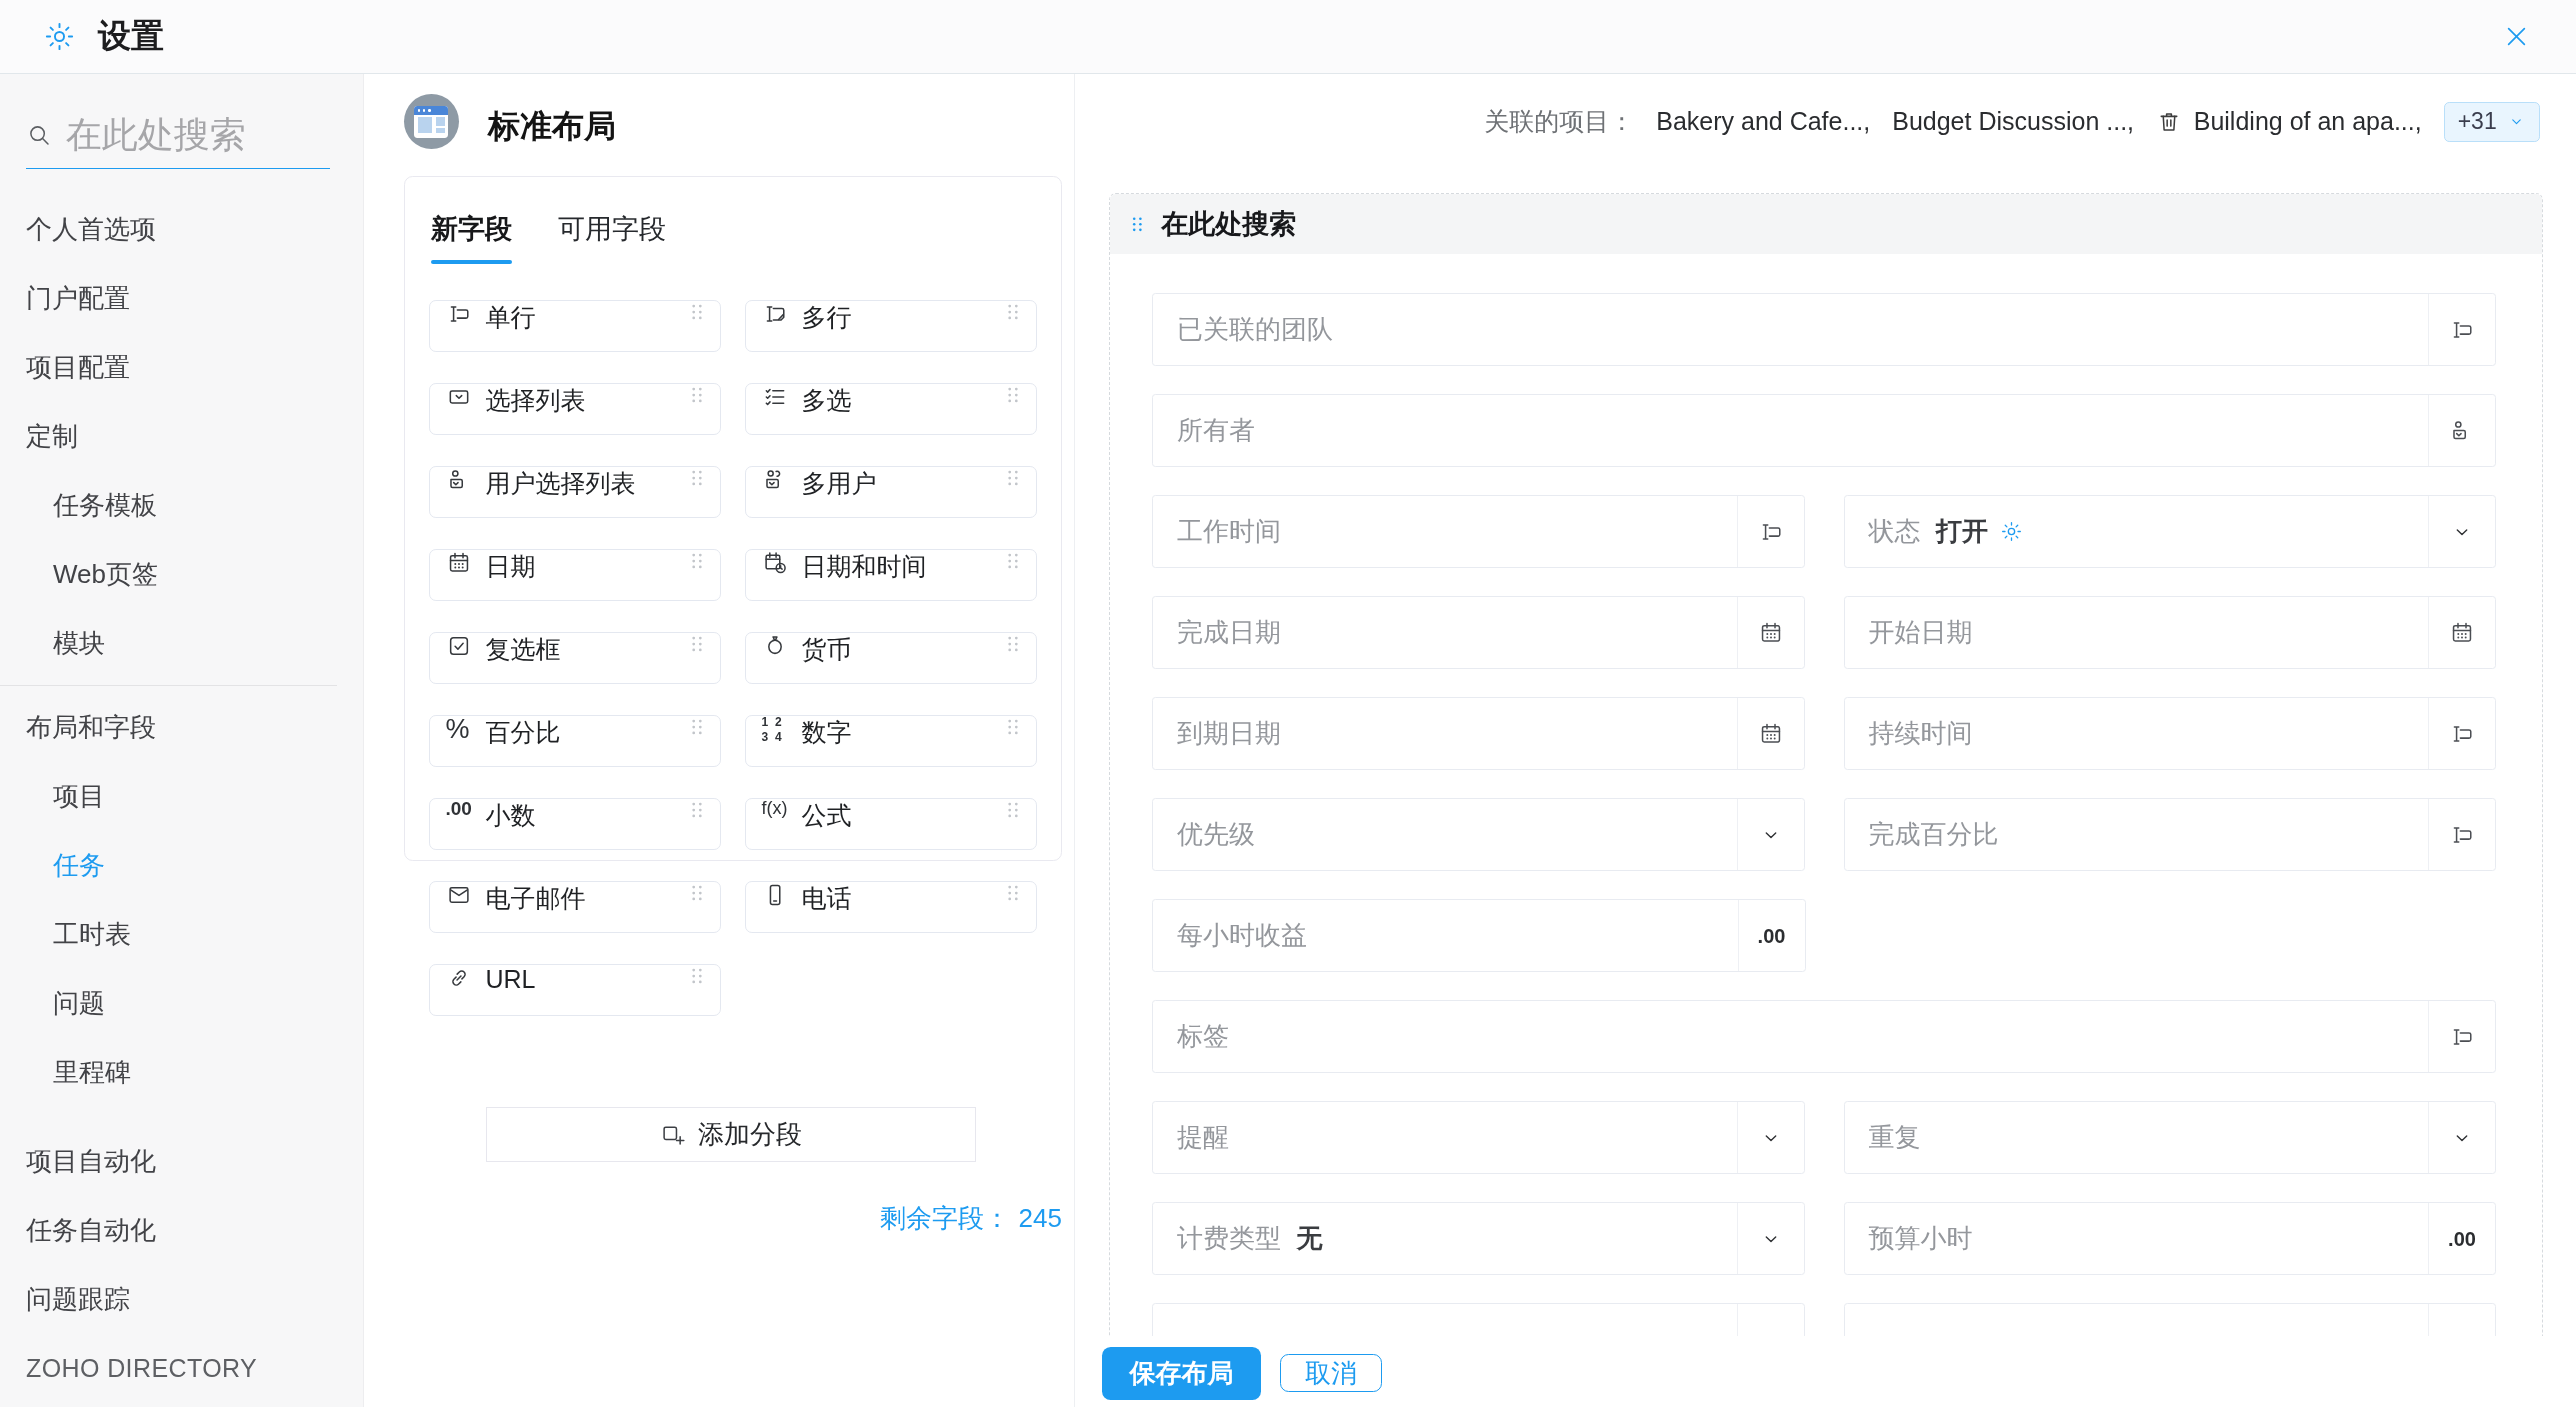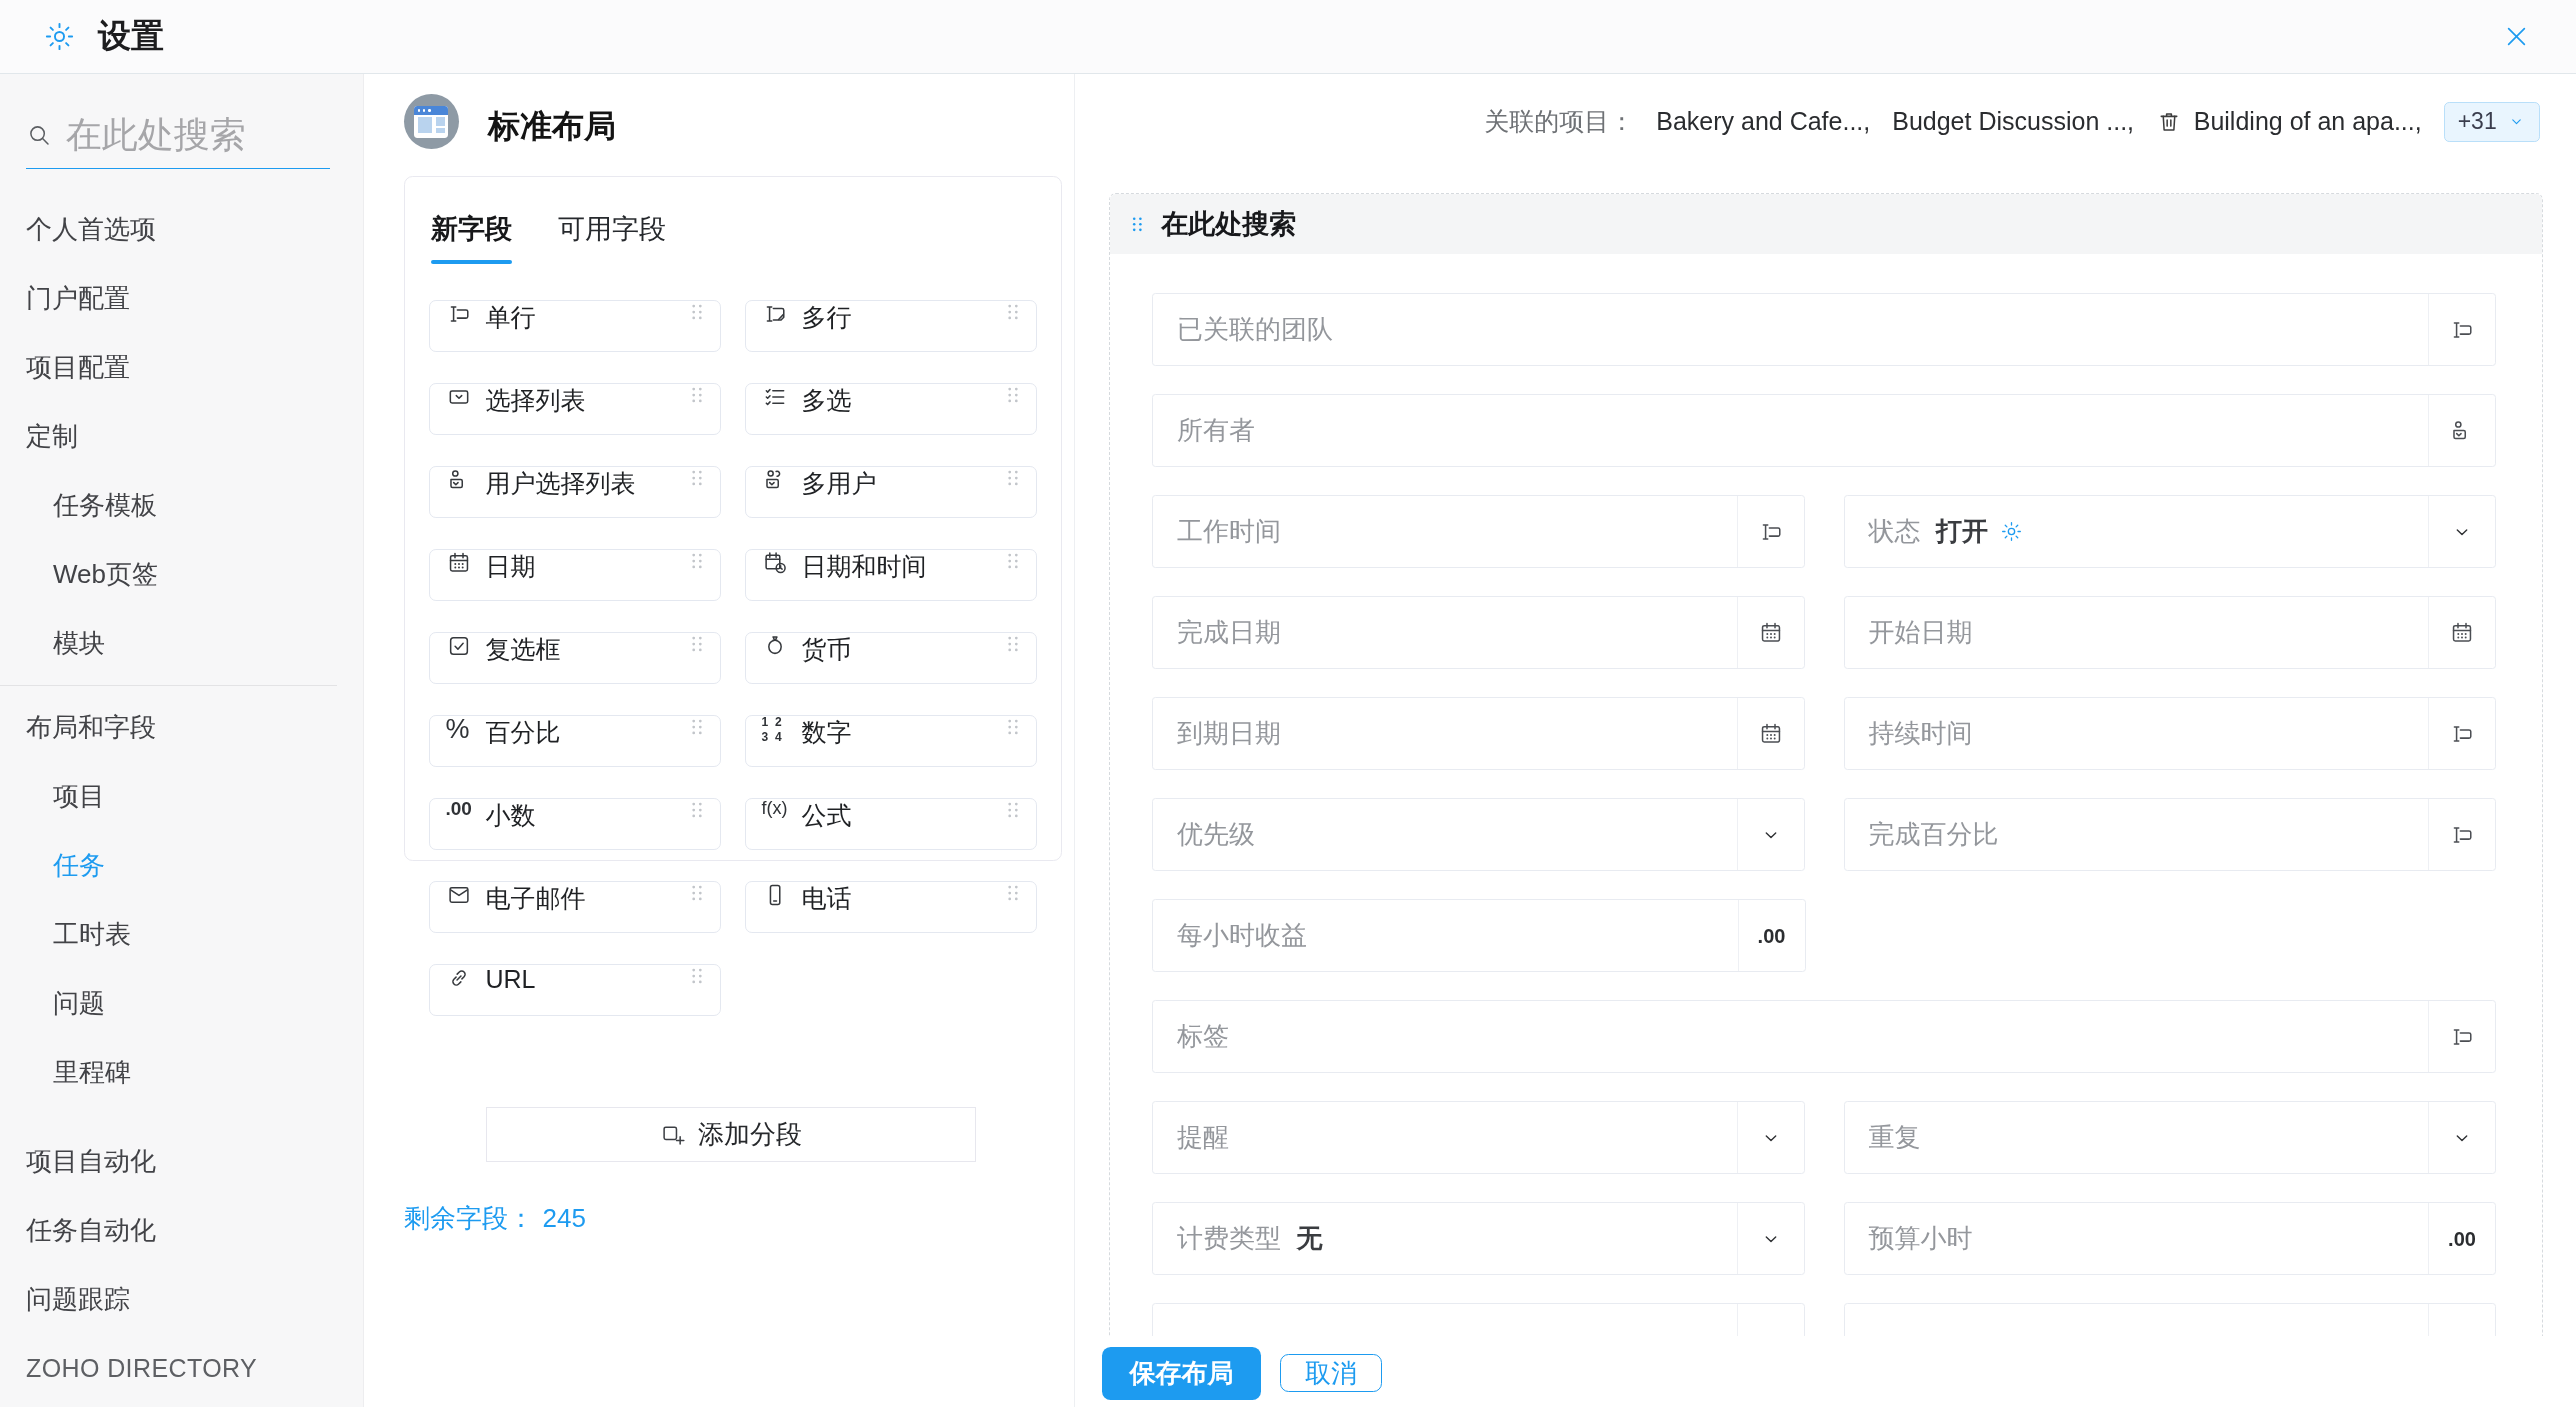--- a/index.html
+++ b/index.html
@@ -76,21 +76,21 @@
 .t-percent{font-size:27px;font-weight:400}
 .t-decimal{font-size:19px;font-weight:600}
 .t-formula{font-size:18px;font-weight:500}
 .num{font-size:12px;font-weight:600;flex-direction:column;line-height:1.15;gap:0.9px}
 .num i{font-style:normal;letter-spacing:1.7px}
 
 .addsec{position:absolute;left:121px;top:1033px;width:490px;height:55px;border:0.9px solid #e7e7ee;
         border-radius:0;background:#fff;display:flex;align-items:center;justify-content:center;
         gap:12px;font-size:26px;color:#27292c;cursor:pointer}
 .addsec .icn{font-size:26px;color:#3c3f44}
-.remaining{position:absolute;left:39px;top:1127px;width:658px;text-align:left;
+.remaining{position:absolute;left:39px;top:1127px;width:658px;text-align:right;
            font-size:26px;color:#1d9bf0}
 .remaining b{font-weight:400;margin-left:8.6px}
 
 
 .dpanel{position:absolute;left:744px;top:119px;width:1434px;height:1228px;
         border:1.7px dashed #d6dade;border-radius:6.9px;overflow:hidden}
 .sechead{height:60px;background:#f4f5f6;display:flex;align-items:center;padding-left:17px}
 .sechead .drag{font-size:20.6px;color:#1d9bf0;cursor:grab}
 .sechead .t{margin-left:13.7px;font-size:27px;font-weight:700;color:#17181b}
 .fields{padding:39px 46px 0 42px}

